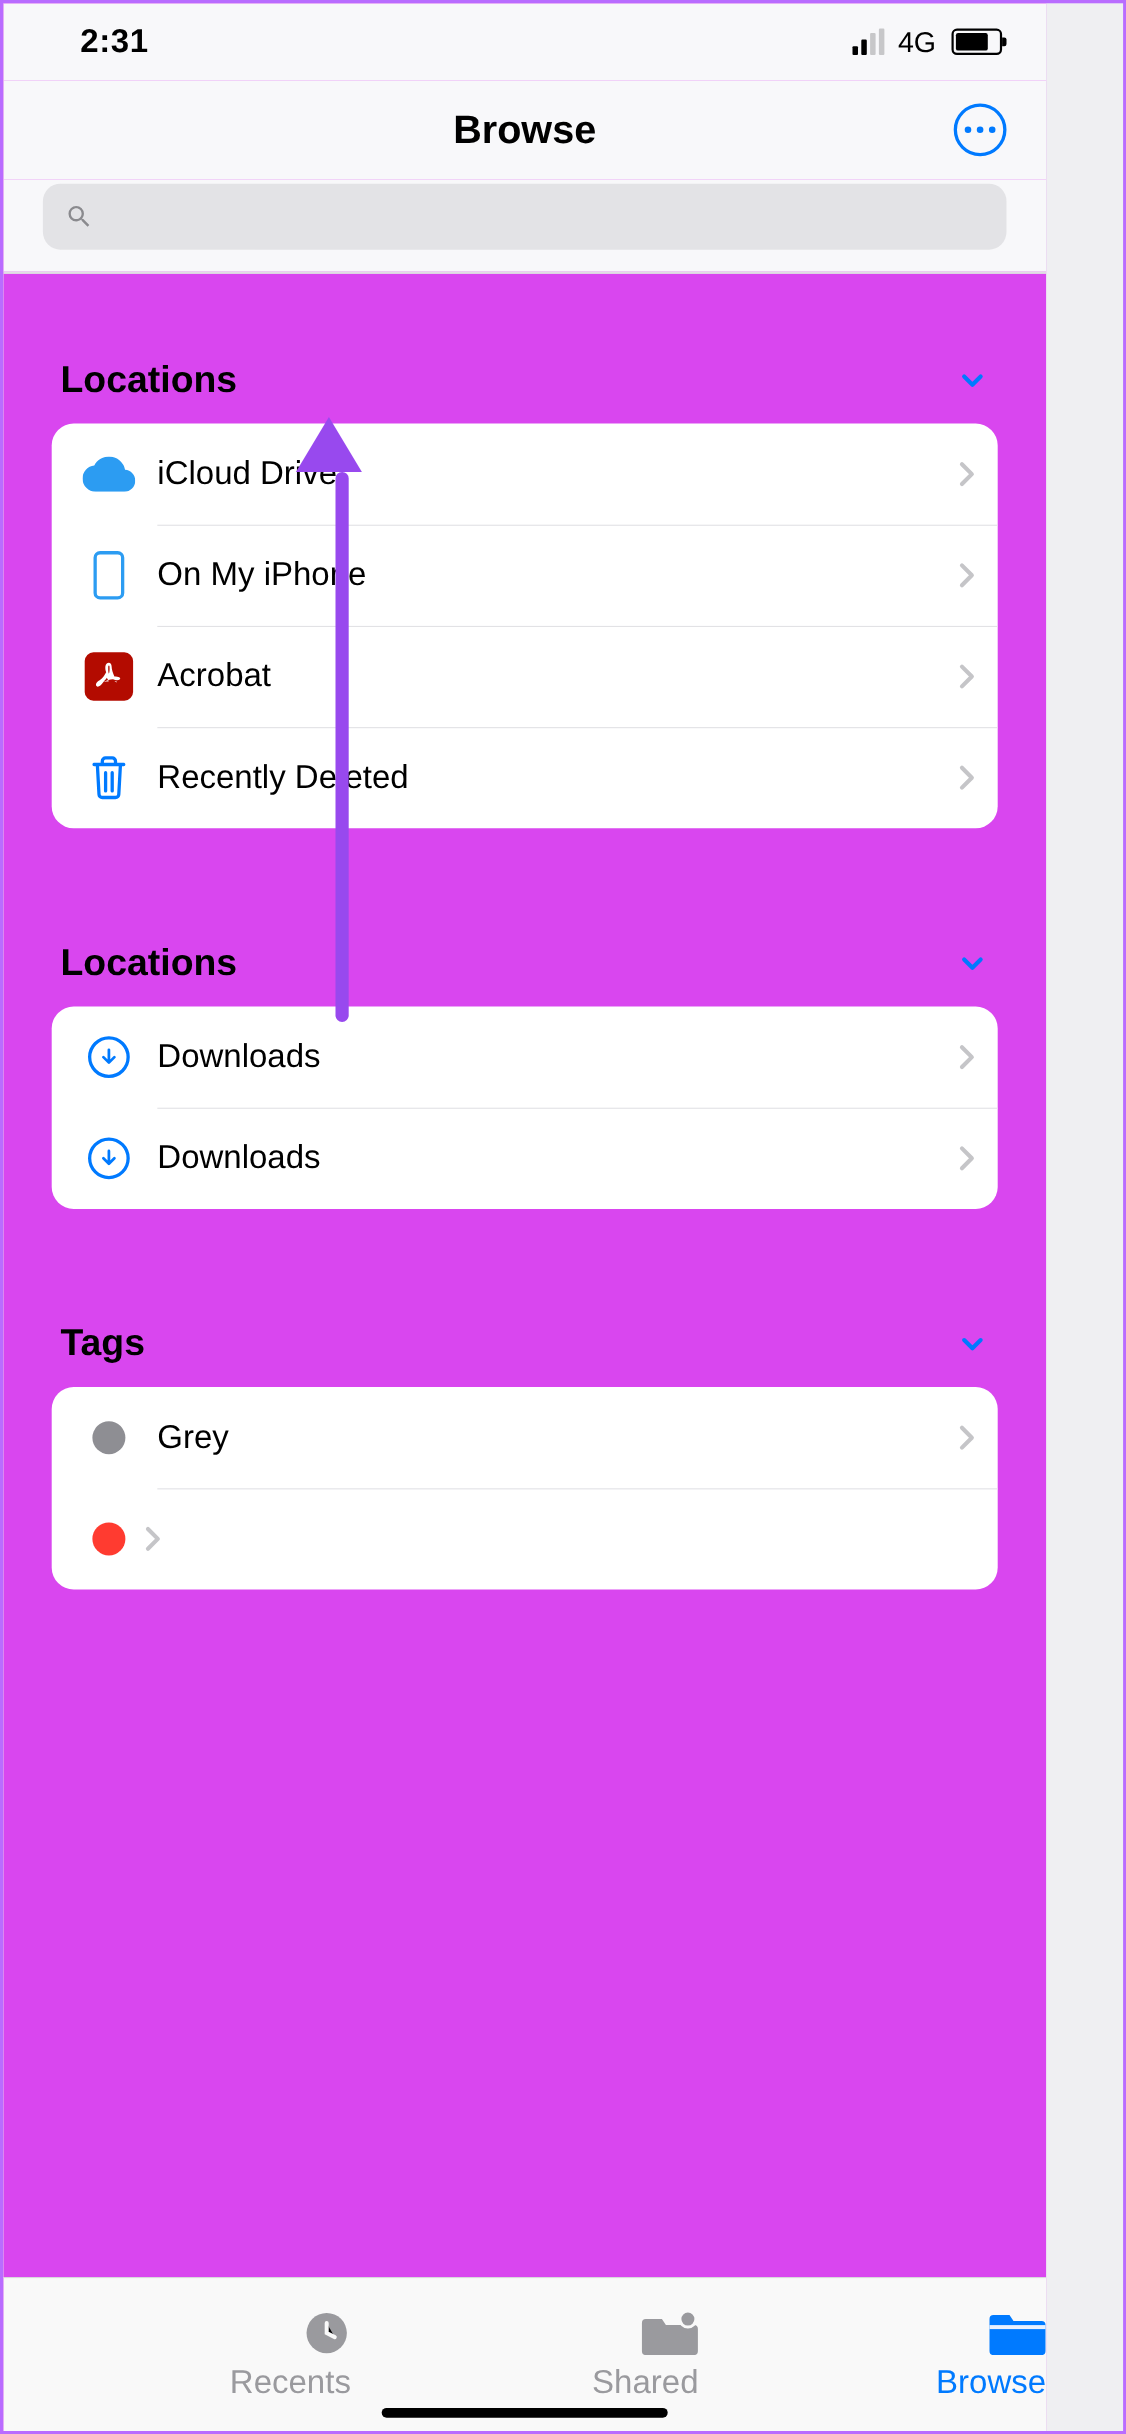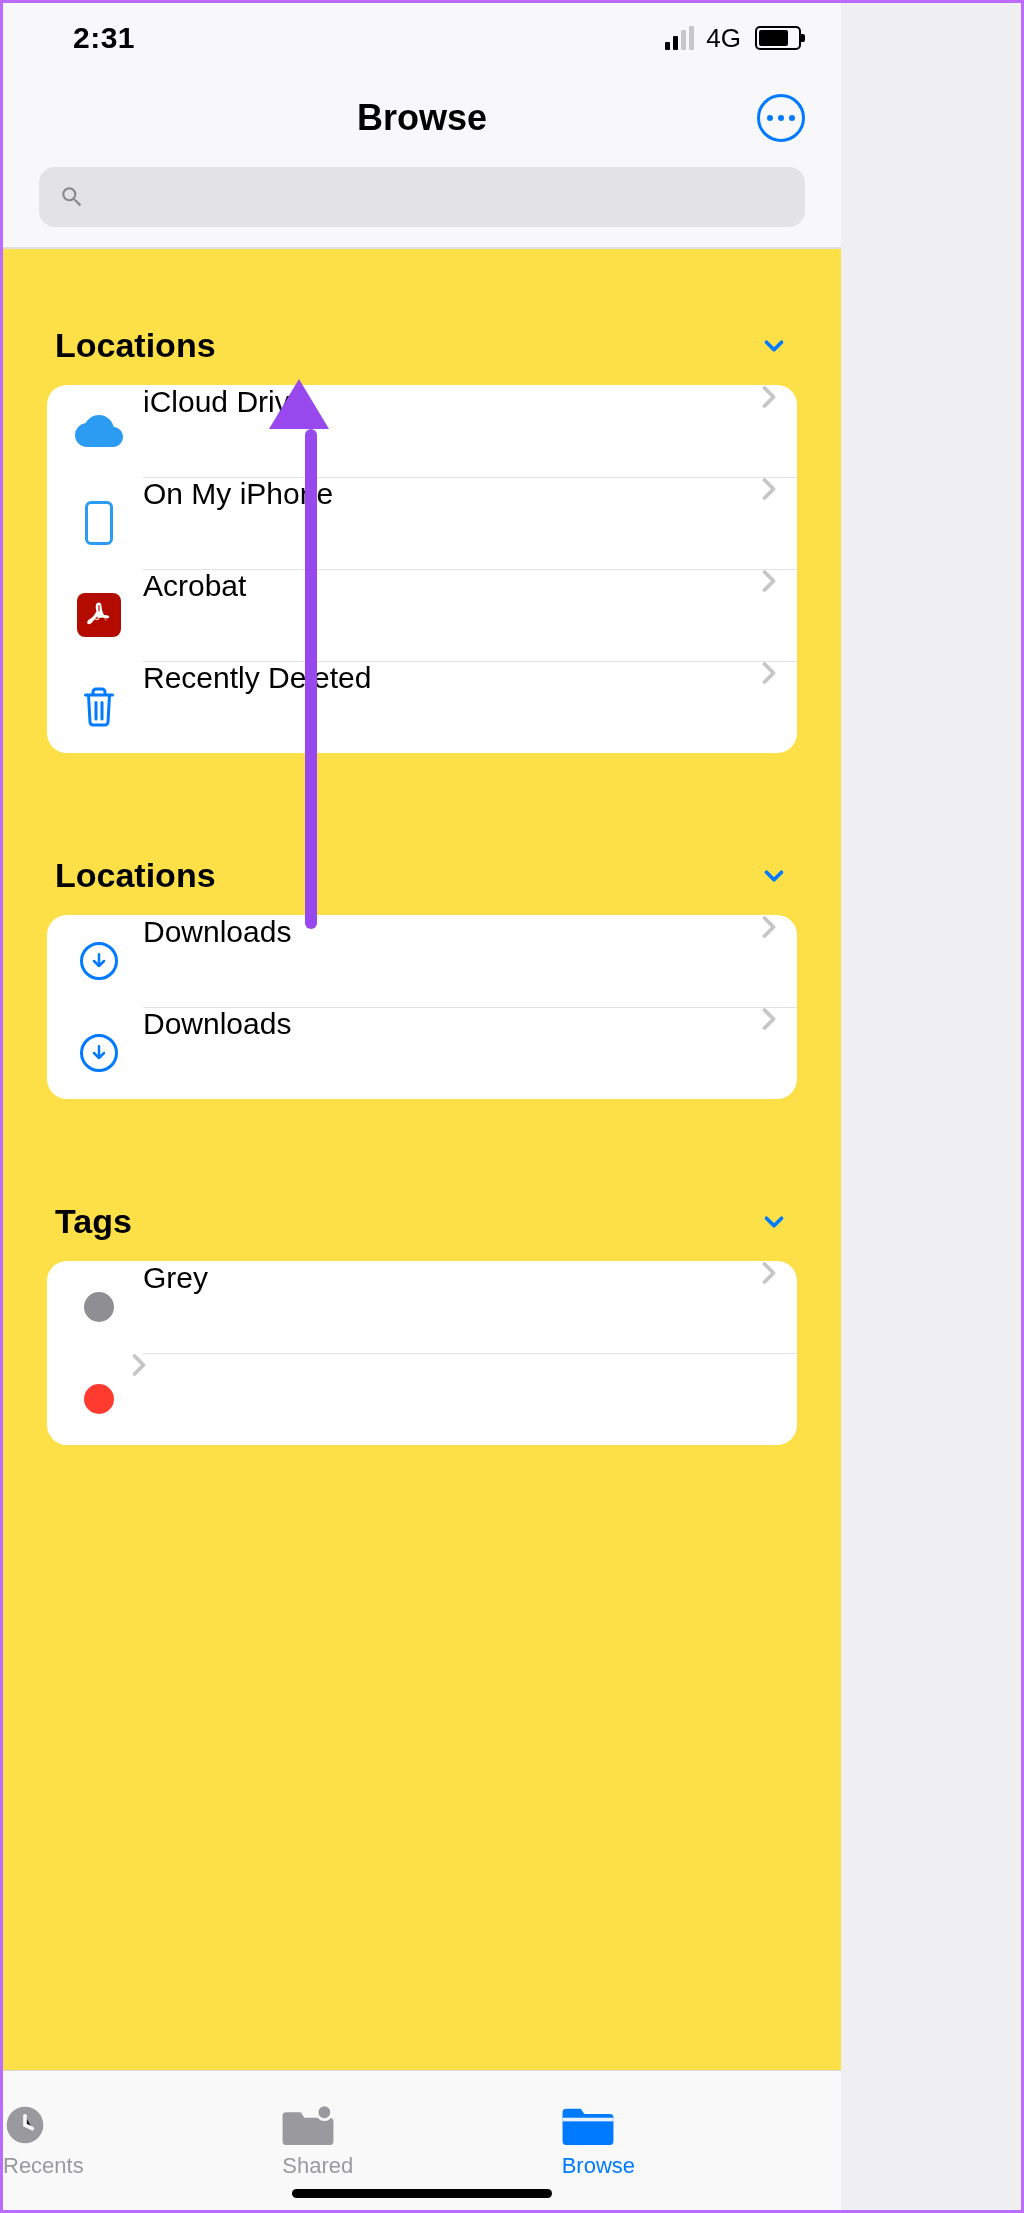--- a/index.html
+++ b/index.html
@@ -2,21 +2,21 @@
 <html><head>
 <meta charset="utf-8">
 <style>
   * { box-sizing: border-box; margin: 0; padding: 0; }
   html, body { width: 1024px; font-family: -apple-system, "Helvetica Neue", Arial, sans-serif; }
   body {
     border: 3px solid #b96cff;
     background: #efeff2;
     position: relative;
   }
-  .screen { width:838px; height:2207px; background:#fde047; position:relative; overflow:hidden; }
+  .screen { width:948px; height:2207px; background:#d946ef; position:relative; overflow:hidden; }
 
   
   .status-bar { height:70px; display:flex; align-items:center; justify-content:space-between; padding:0 40px 0 70px; background:#f8f8fa; font-weight:600; }
   .status-time { font-size:30px; letter-spacing:0.5px; }
   .status-right { display:flex; align-items:center; gap:8px; }
   .signal { display:flex; align-items:flex-end; gap:3px; height:24px; }
   .signal span { width:5px; background:#c7c7c9; border-radius:1px; }
   .signal span.on { background:#000; }
   .net-label { font-size:26px; font-weight:500; margin-left:4px; }
   .battery { width:46px; height:24px; border:2.5px solid #000; border-radius:5px; position:relative; margin-left:6px; }
@@ -40,34 +40,34 @@
   .divider-top { height:2px; background:#e0e0e3; }
 
   
   .section { padding:24px 44px 0 44px; }
   .section-header { display:flex; align-items:center; justify-content:space-between; padding:6px 8px 20px 8px;margin-top:47px; }
   .section-title { font-size:34px; font-weight:700; }
   .chev-collapse { color:#007aff; }
   .chev-collapse svg { display:block; }
 
   .card { background:#ffffff; border-radius:20px; overflow:hidden; }
-  .row { display:flex; height:92px; padding:0 20px 0 20px; cursor:pointer; position:relative; }
+  .row { display:flex; align-items:center; height:92px; padding:0 20px 0 20px; cursor:pointer; position:relative; }
   .row + .row::before { content:""; position:absolute; left:96px; right:0; top:0; height:1px; background:#e2e2e5; }
   .row .icon-slot { width:64px; display:flex; align-items:center; justify-content:center; }
   .row .label { flex:1; font-size:30px; font-weight:400; color:#000; padding-left:12px; }
   .row .disclosure { color:#c5c5c8; }
   .row .disclosure svg { display:block; }
 
   .tag-dot { width:30px; height:30px; border-radius:50%; }
   .tag-grey { background:#8e8e93; }
   .tag-red { background:#ff3b30; }
 
   
   .tab-bar { position:absolute; left:0; right:0; bottom:0; height:140px; background:#f9f9f9; border-top:1px solid #d8d8db; display:flex; }
-  .tab { flex:1; display:flex; flex-direction:column; align-items:flex-start; justify-content:center; color:#9a9a9e; font-size:22px; gap:6px; cursor:pointer; }
+  .tab { flex:1; display:flex; flex-direction:column; align-items:flex-end; justify-content:center; color:#9a9a9e; font-size:30px; gap:6px; cursor:pointer; }
   .tab.active { color:#007aff; }
   .tab .tab-icon { height:44px; display:flex; align-items:center; justify-content:center; }
   .tab svg { display:block; }
 
   .home-indicator { position:absolute; bottom:12px; left:50%; transform:translateX(-50%); width:260px; height:9px; background:#000; border-radius:6px; }
 
   
   .ann-arrow { position:absolute; left:290px; top:376px; pointer-events:none; }
   .ann-arrow .tail { width:12px; height:500px; background:#9849ee; border-radius:6px; margin:0 auto; }
   .ann-arrow .head { width:0; height:0; border-left:30px solid transparent; border-right:30px solid transparent; border-bottom:50px solid #9849ee; margin-left:-24px; }

